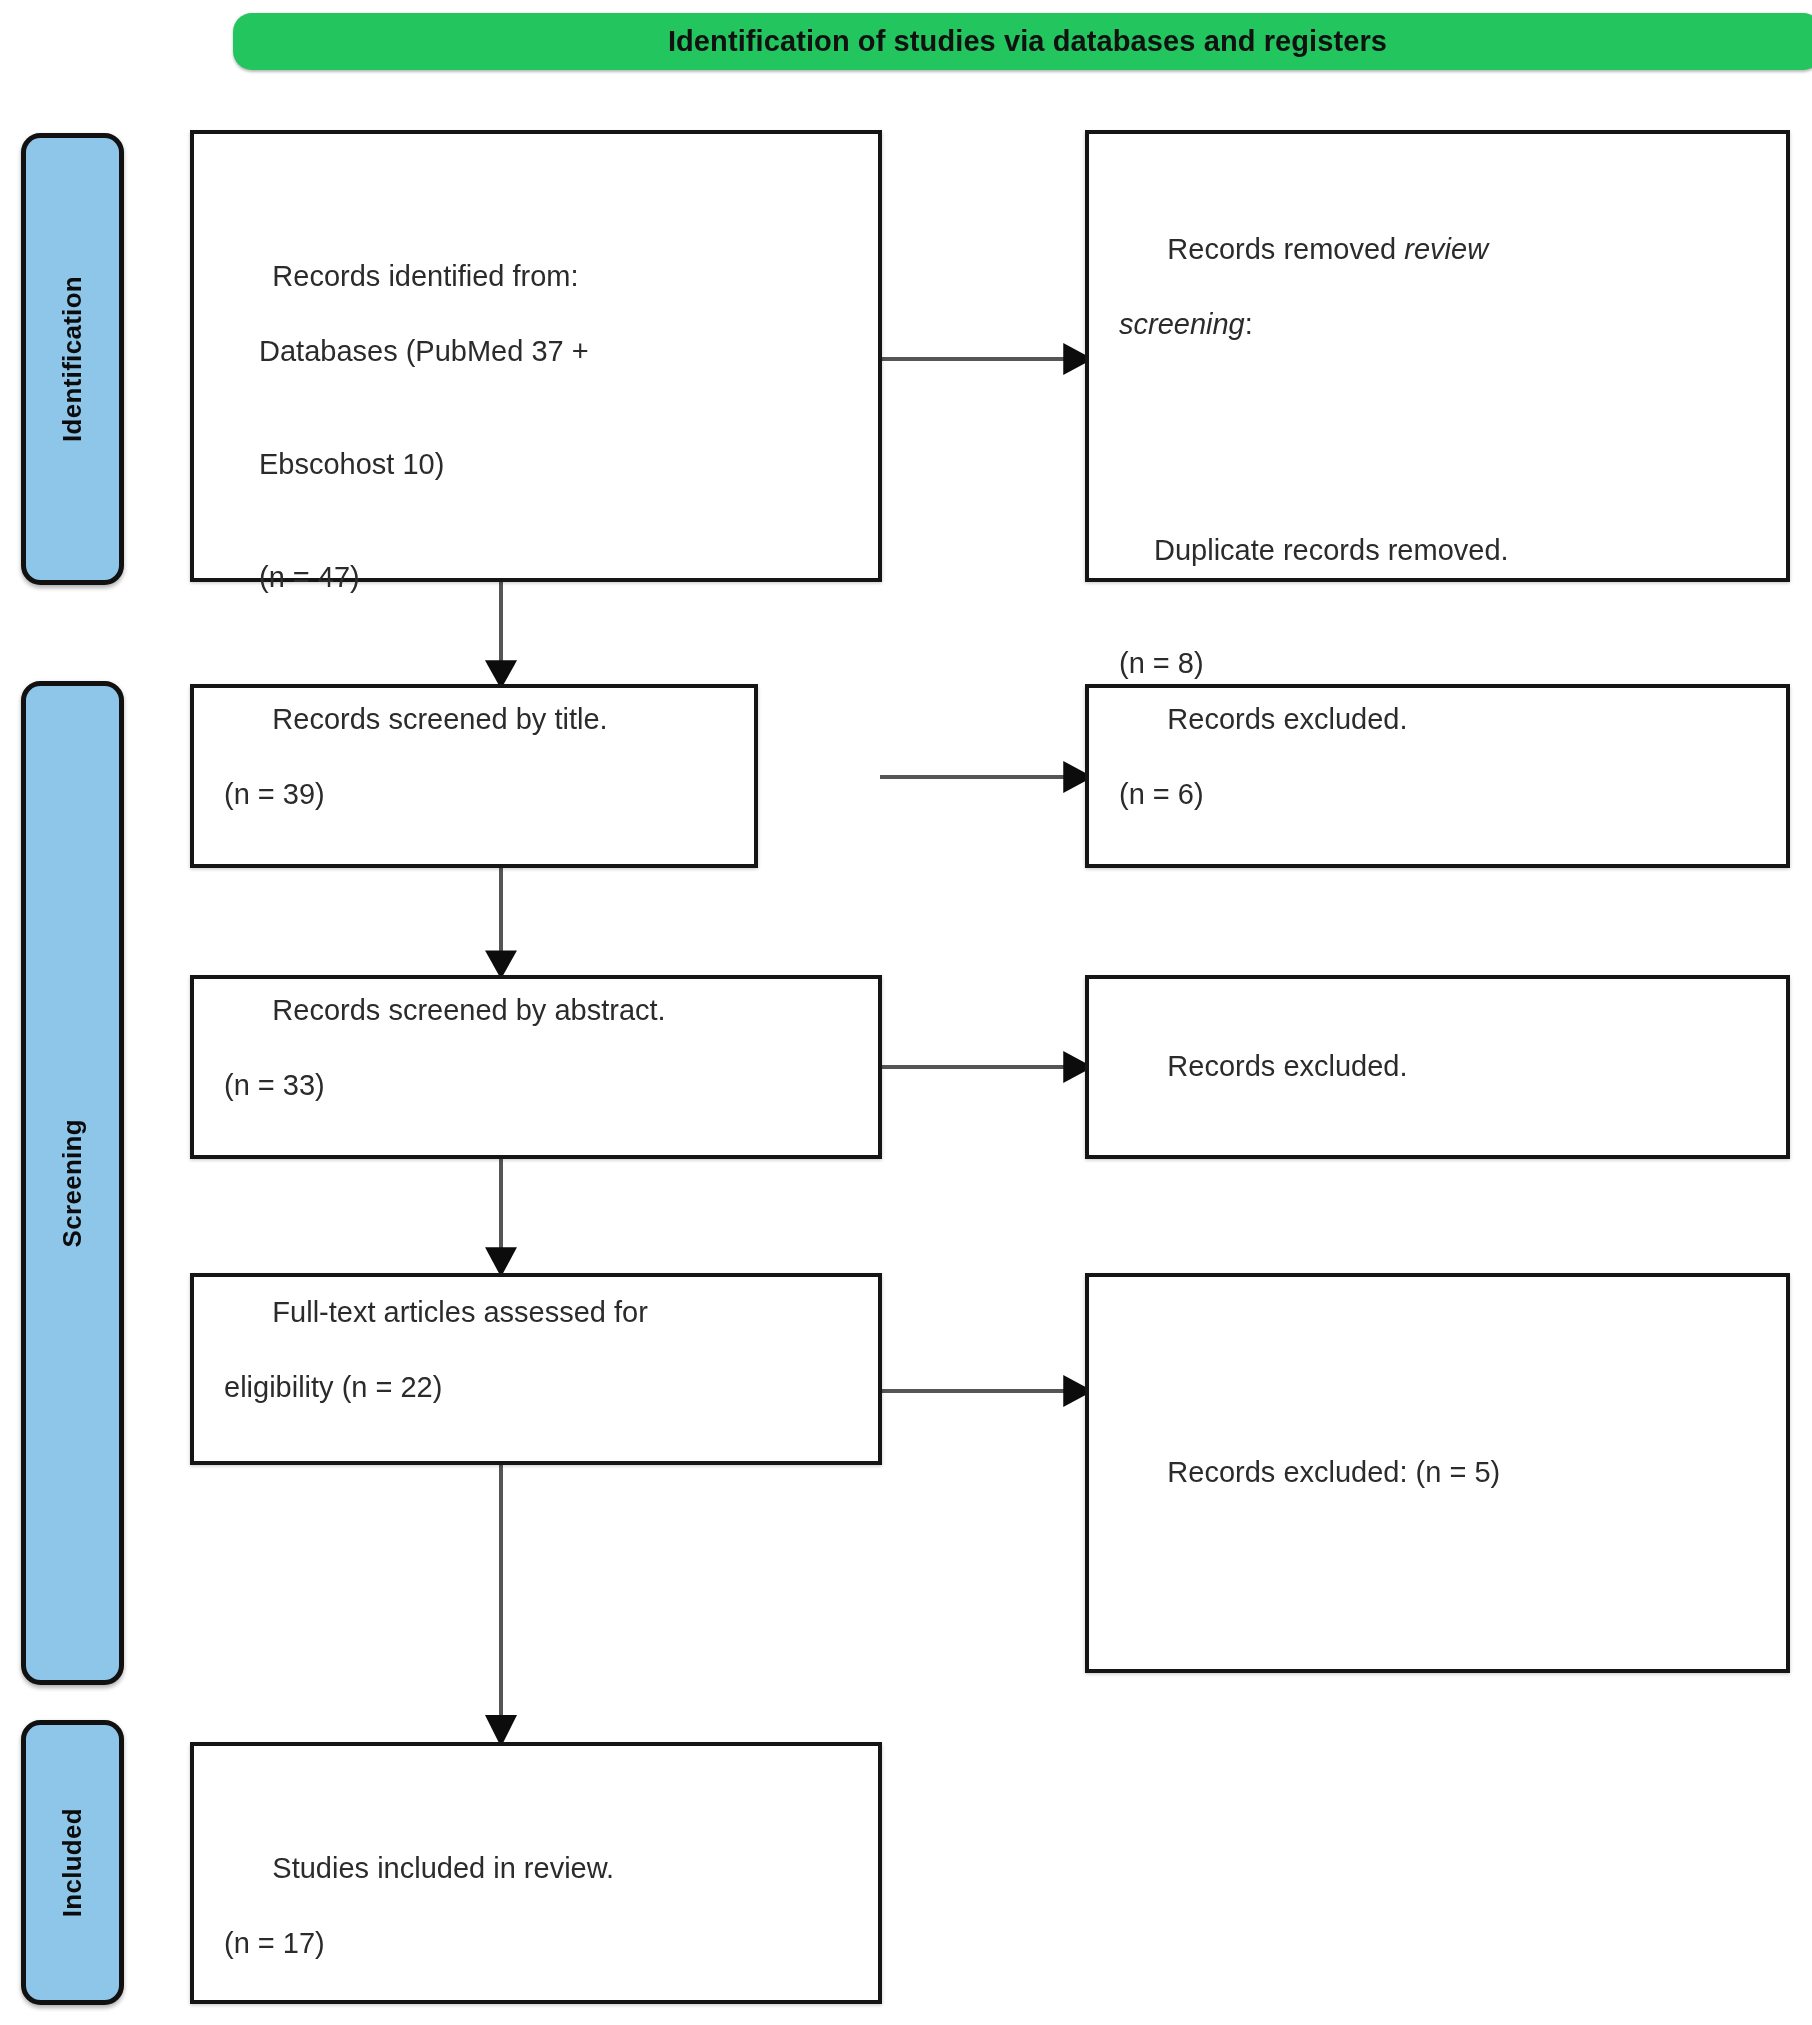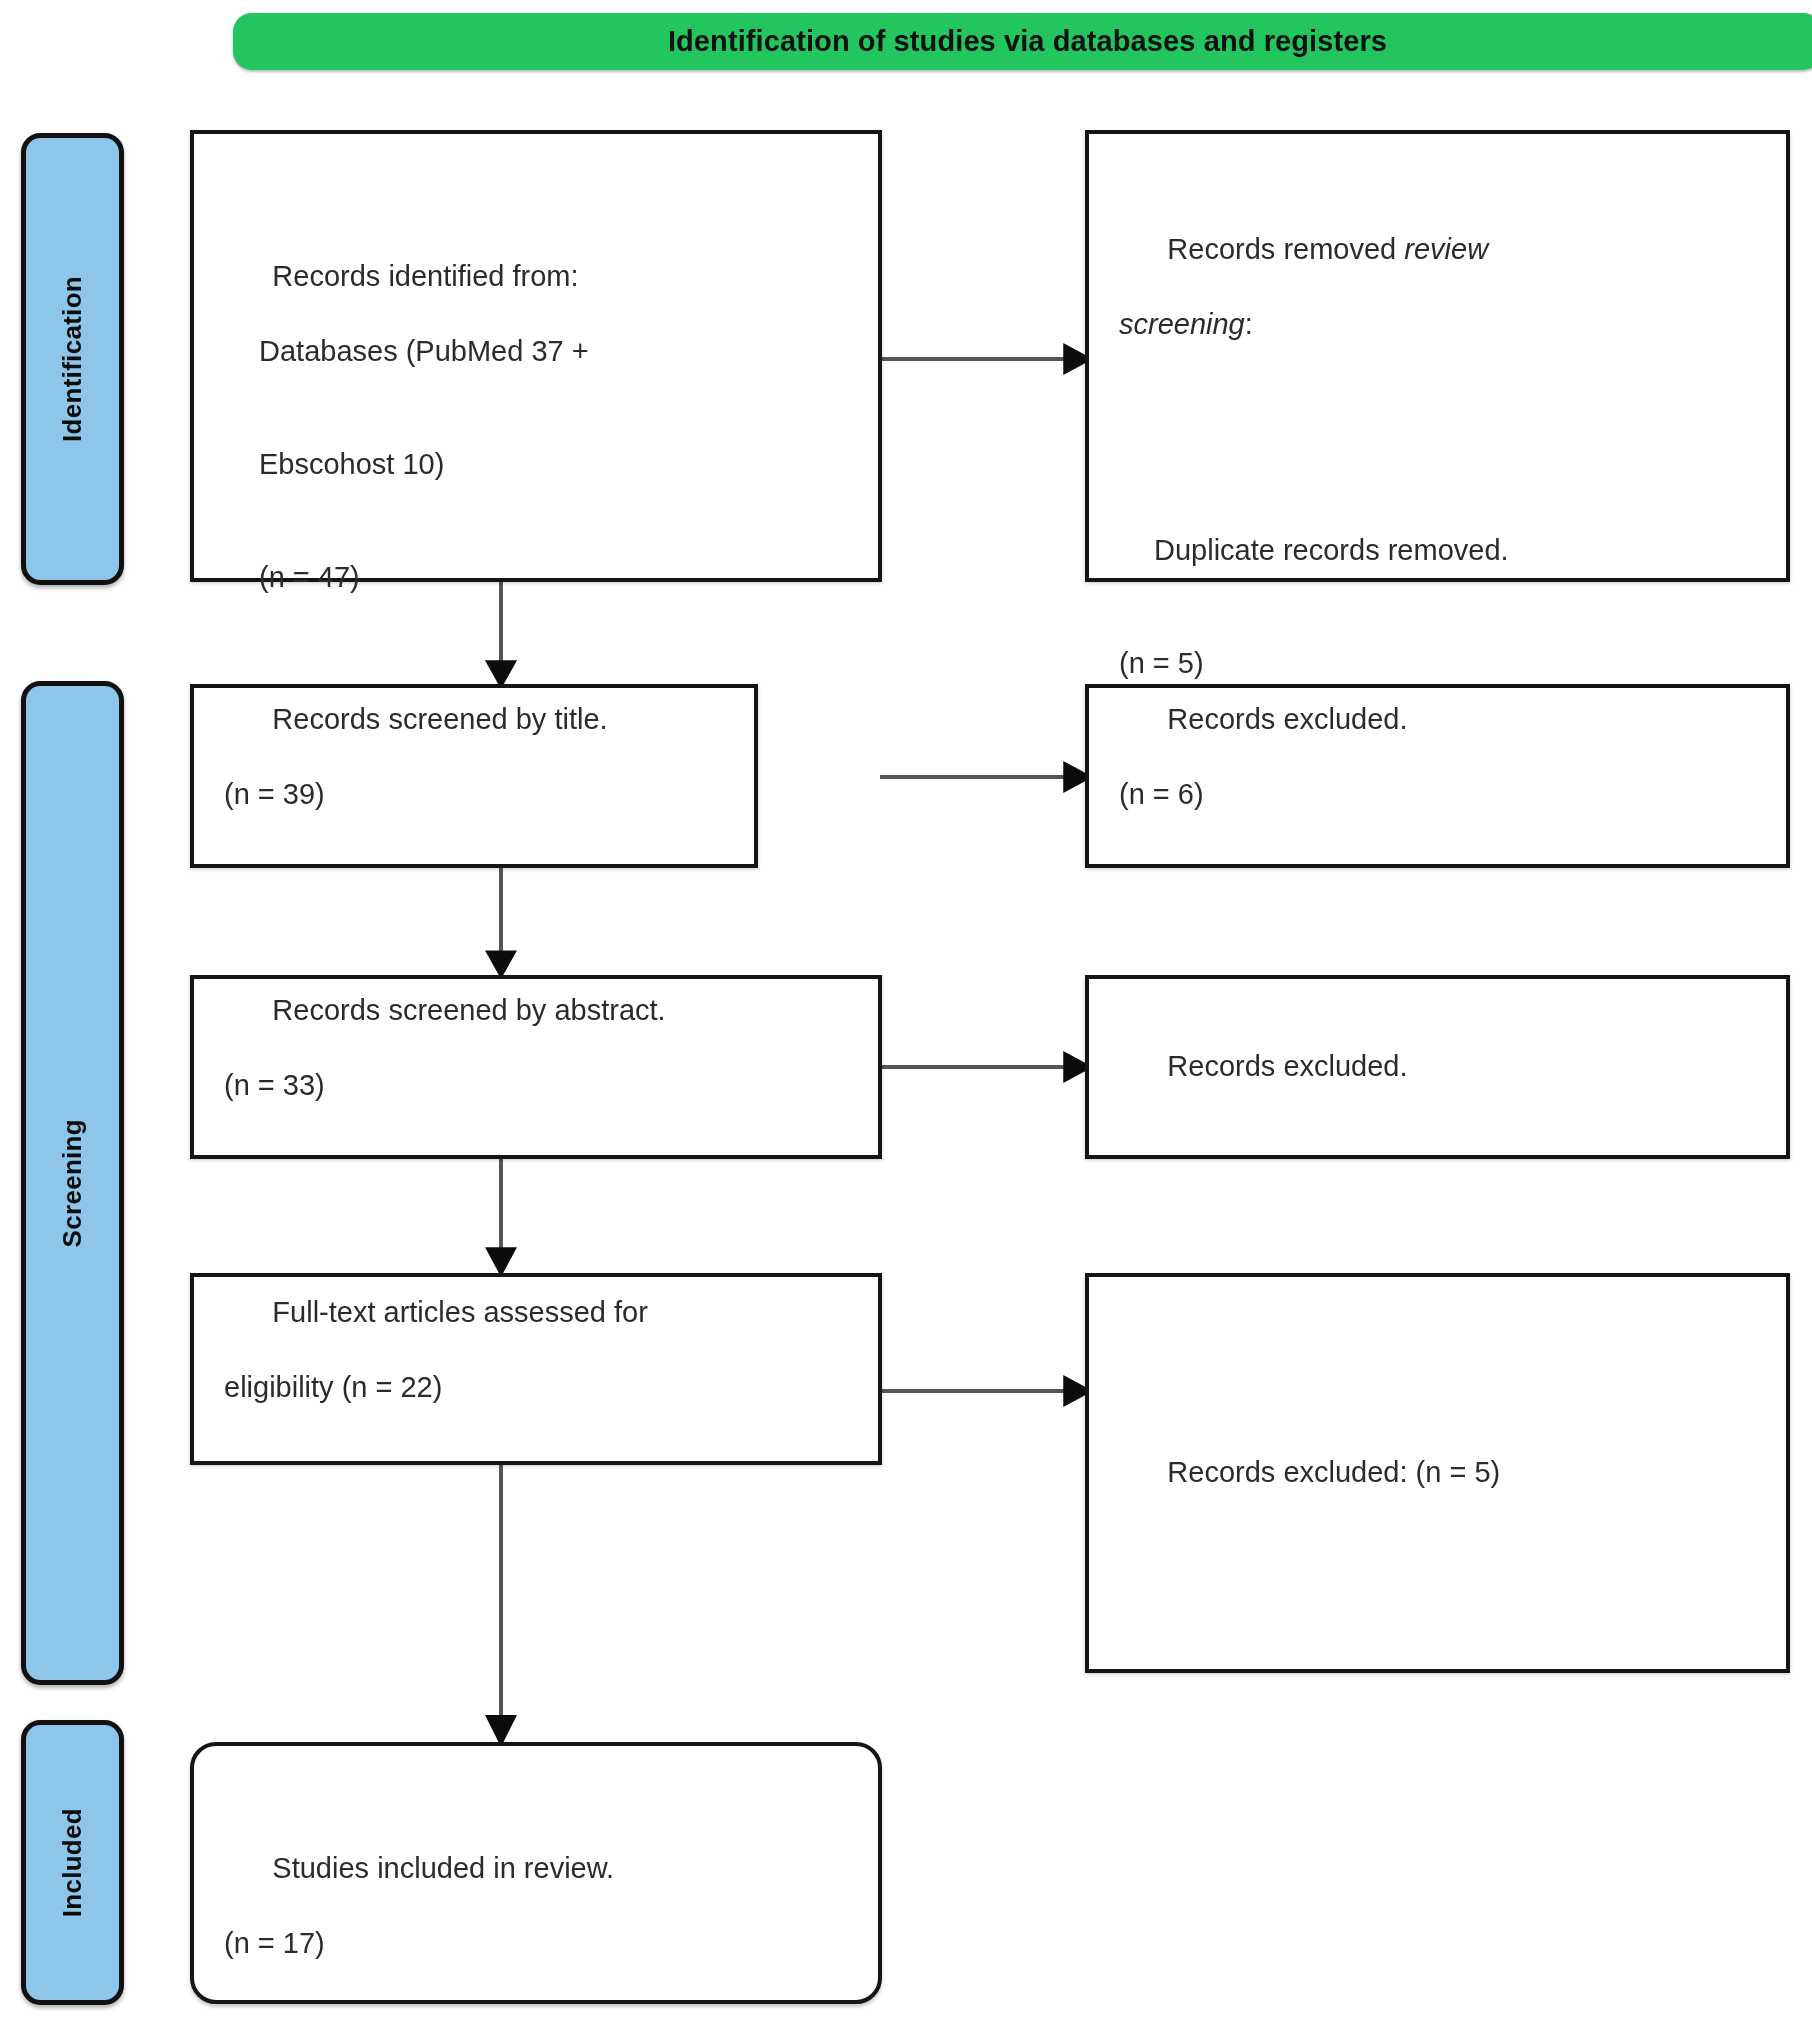--- a/index.html
+++ b/index.html
@@ -98,21 +98,21 @@
   
   .text-top    { top: 86px; }
   .text-mid    { top: 50%; transform: translateY(-50%); }
   .text-upper  { top: 49px; }
 
   
   #box-identified      { left: 190px; top: 130px;  width: 692px; height: 452px; }
   #box-screened-title  { left: 190px; top: 684px; width: 568px; height: 184px; }
   #box-screened-abs    { left: 190px; top: 975px; width: 692px; height: 184px; }
   #box-fulltext        { left: 190px; top: 1273px; width: 692px; height: 192px; }
-  #box-included        { left: 190px; top: 1742px; width: 692px; height: 262px; border-radius: 26px; }
+  #box-included        { left: 190px; top: 1742px; width: 692px; height: 262px; }
 
   
   #box-removed-before  { left: 1085px; top: 130px;  width: 705px; height: 452px; }
   #box-excluded-title  { left: 1085px; top: 684px; width: 705px; height: 184px; }
   #box-excluded-abs    { left: 1085px; top: 975px; width: 705px; height: 184px; }
   #box-excluded-full   { left: 1085px; top: 1273px; width: 705px; height: 400px; }
 
   
   .connector {
     position: absolute;
@@ -233,21 +233,21 @@
       <span style="display:block">(n = 17)</span>
     </div>
   </div>
 
   <div class="flow-box" id="box-removed-before">
     <div class="box-text text-upper" style="top:59px">
       <span>Records removed </span><em>review</em>
       <span style="display:block"><em>screening</em><span>:</span></span>
       <span style="display:block;height:37px"></span>
       <span class="indent-1">Duplicate records removed.</span>
-      <span style="display:block">(n = 5)</span>
+      <span style="display:block">(n = 8)</span>
     </div>
   </div>
 
   <div class="flow-box" id="box-excluded-title">
     <div class="box-text text-mid">
       <span>Records excluded.</span>
       <span style="display:block">(n = 6)</span>
     </div>
   </div>
 

